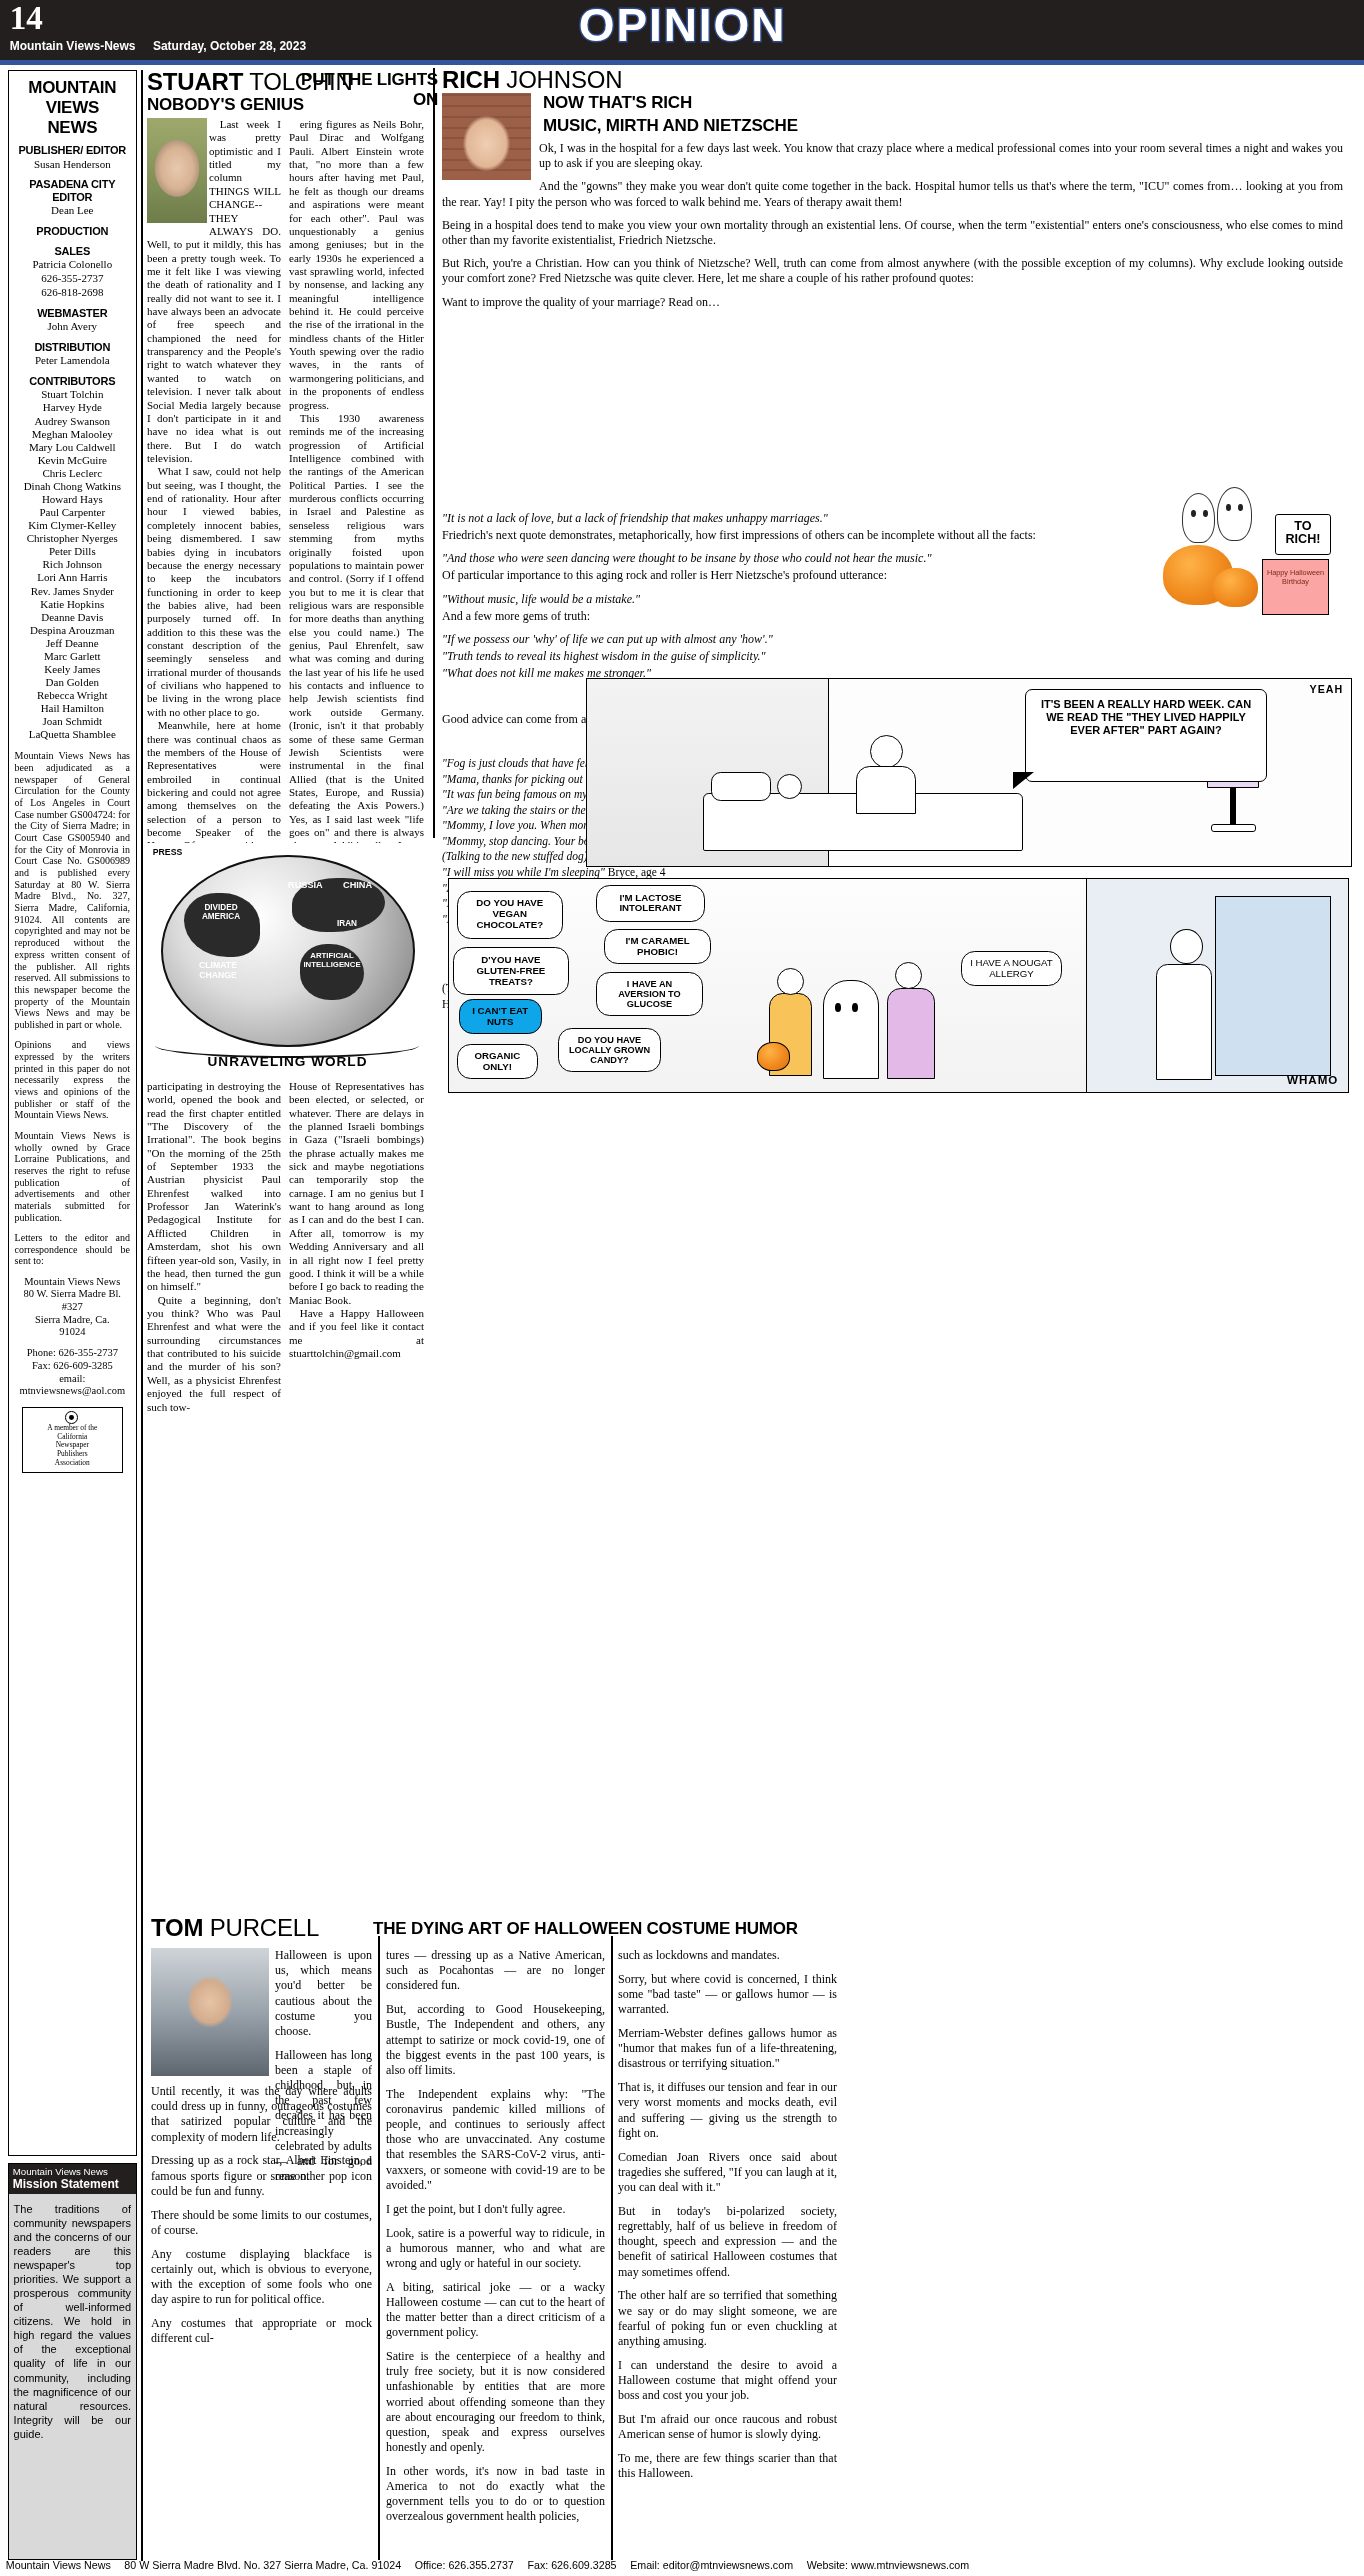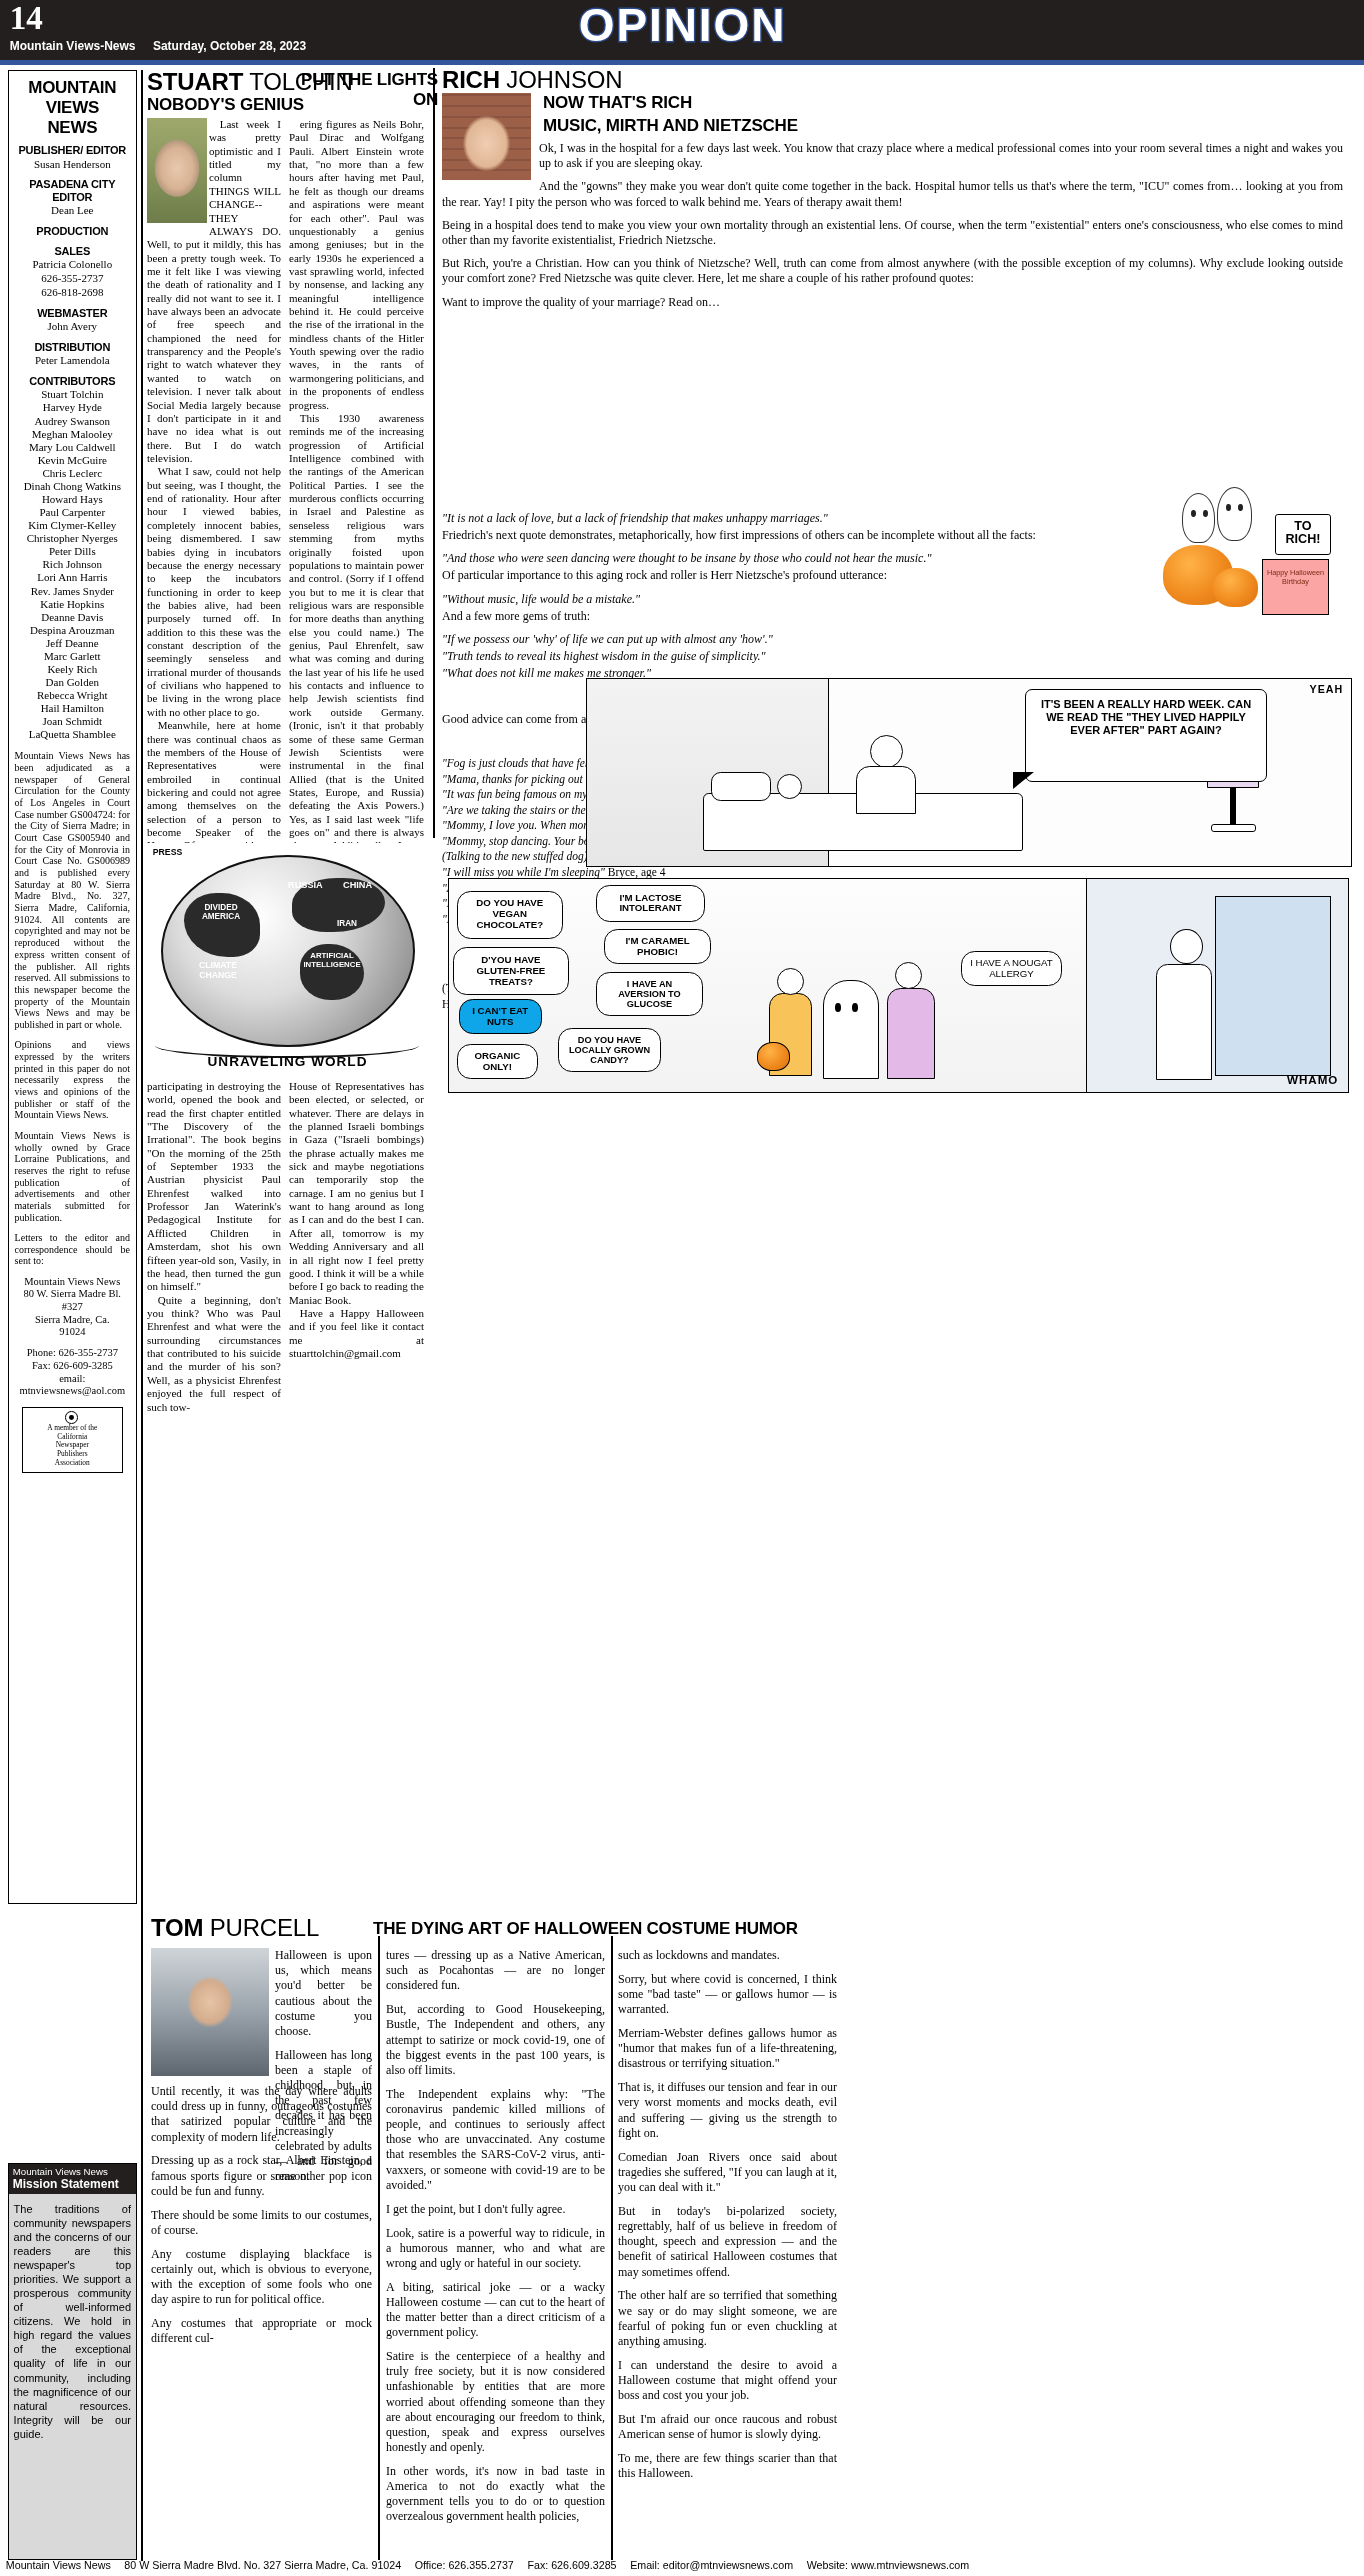--- a/index.html
+++ b/index.html
@@ -39,21 +39,21 @@
     font-size:12px; font-weight:700; color:#ffffff;
   }
   .masthead-sub .date { margin-left:17.4px; }
   .blue-rule {
     position:absolute; left:0; top:60px; width:1365px; height:4.8px;
     background:#33559b;
   }
 
   
   .sidebar {
-    position:absolute; left:7.8px; top:70px; width:129px; height:1834px;
+    position:absolute; left:7.8px; top:70px; width:129px; height:2086px;
     border:1.9px solid #000; background:#fff;
     padding:5.8px 5.8px 3.9px 5.8px;
     text-align:center;
   }
   .mv-title {
     font-family:"Liberation Sans", sans-serif;
     font-weight:700; font-size:17px; line-height:1.06;
     letter-spacing:-0.3px;
     margin-top:1.9px;
   }
@@ -256,21 +256,21 @@
       <div>Christopher Nyerges</div>
       <div>Peter Dills</div>
       <div>Rich Johnson</div>
       <div>Lori Ann Harris</div>
       <div>Rev. James Snyder</div>
       <div>Katie Hopkins</div>
       <div>Deanne Davis</div>
       <div>Despina Arouzman</div>
       <div>Jeff Deanne</div>
       <div>Marc Garlett</div>
-      <div>Keely Rich</div>
+      <div>Keely James</div>
       <div>Dan Golden</div>
       <div>Rebecca Wright</div>
       <div>Hail Hamilton</div>
       <div>Joan Schmidt</div>
       <div>LaQuetta Shamblee</div>
     </div>
 
   <div class="sb-body">Mountain Views News has been adjudicated as a newspaper of General Circulation for the County of Los Angeles in Court Case number GS004724: for the City of Sierra Madre; in Court Case GS005940 and for the City of Monrovia in Court Case No. GS006989 and is published every Saturday at 80 W. Sierra Madre Blvd., No. 327, Sierra Madre, California, 91024. All contents are copyrighted and may not be reproduced without the express written consent of the publisher. All rights reserved. All submissions to this newspaper become the property of the Mountain Views News and may be published in part or whole.</div>
   <div class="sb-body">Opinions and views expressed by the writers printed in this paper do not necessarily express the views and opinions of the publisher or staff of the Mountain Views News.</div>
   <div class="sb-body">Mountain Views News is wholly owned by Grace Lorraine Publications, and reserves the right to refuse publication of advertisements and other materials submitted for publication.</div>

